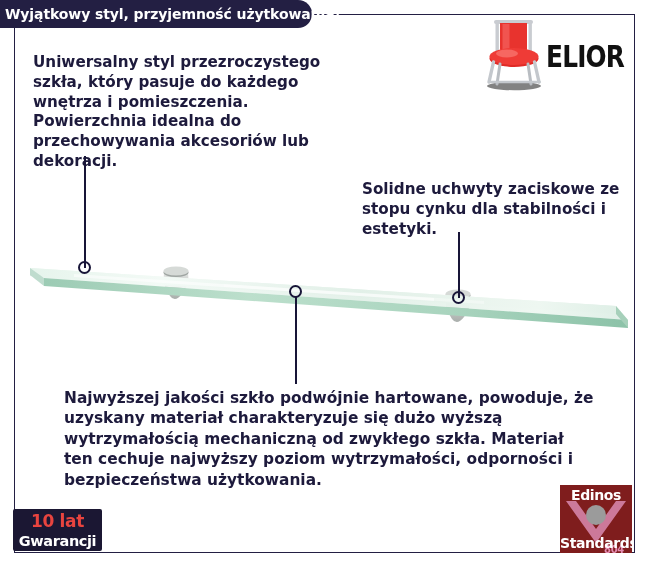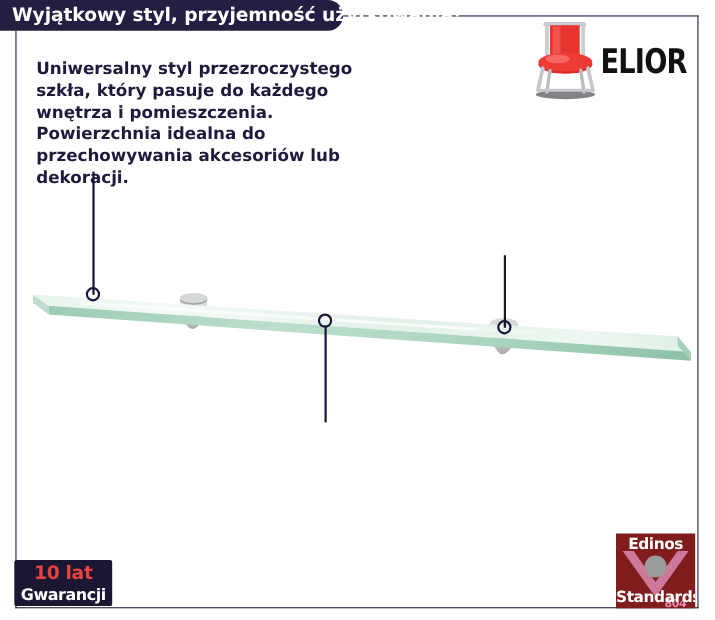--- a/index.html
+++ b/index.html
@@ -20,22 +20,22 @@
   .frame-top-right{position:absolute;left:308px;top:14px;width:327px;height:1px;background:#231f43;}
 
   
   #banner{
     position:absolute;left:0;top:0;width:312px;height:28px;
     background:#231f43;
     border-top-right-radius:14px;border-bottom-right-radius:14px;
     display:flex;align-items:center;
   }
   #banner .banner-text{
-    color:#ffffff;font-size:17px;font-weight:bold;
-    letter-spacing:-0.1px;padding-left:11px;white-space:nowrap;
+    color:#ffffff;font-size:14px;font-weight:bold;
+    letter-spacing:-0.1px;padding-left:5px;white-space:nowrap;
   }
 
   
   .para{
     position:absolute;color:#1d1a3c;font-weight:bold;
     line-height:1.30;white-space:pre-line;margin-top:8px;
   }
   #para-top{left:33px;top:45px;width:310px;font-size:15.2px;}
   #para-right{left:362px;top:172px;width:262px;font-size:15.2px;}
   #para-bottom{left:64px;top:380px;width:530px;font-size:15.4px;line-height:1.33;}
@@ -135,21 +135,23 @@
       <path d="M51.5 46 L56 66" stroke="#c4c8cd" stroke-width="3.4" stroke-linecap="round"></path>
       <path d="M17 48 L14 68" stroke="#b9bdc2" stroke-width="3" stroke-linecap="round"></path>
       <path d="M45 48 L48 68" stroke="#b9bdc2" stroke-width="3" stroke-linecap="round"></path>
       <path d="M6.5 66 h50" stroke="#c4c8cd" stroke-width="2.6" stroke-linecap="round"></path>
     </svg>
     <span class="logo-word">ELIOR</span>
   </div>
 
   <div class="para" id="para-top">Uniwersalny styl przezroczystego szkła, który pasuje do każdego wnętrza i pomieszczenia. Powierzchnia idealna do przechowywania akcesoriów lub dekoracji.</div>
 
-
+  <div class="para" id="para-right">Solidne uchwyty zaciskowe ze stopu cynku dla stabilności i estetyki.</div>
+
+  <div class="para" id="para-bottom">Najwyższej jakości szkło podwójnie hartowane, powoduje, że uzyskany materiał charakteryzuje się dużo wyższą wytrzymałością mechaniczną od zwykłego szkła. Materiał ten cechuje najwyższy poziom wytrzymałości, odporności i bezpieczeństwa użytkowania.</div>
 
   <div id="product">
     <svg width="620" height="105" viewBox="0 0 620 105">
       <defs>
         <linearGradient id="gtop" x1="0" y1="0" x2="1" y2="0">
           <stop offset="0" stop-color="#e6f4ec"></stop>
           <stop offset="0.22" stop-color="#f3faf6"></stop>
           <stop offset="0.55" stop-color="#e2f0e8"></stop>
           <stop offset="0.85" stop-color="#eef7f1"></stop>
           <stop offset="1" stop-color="#ddeee5"></stop>

